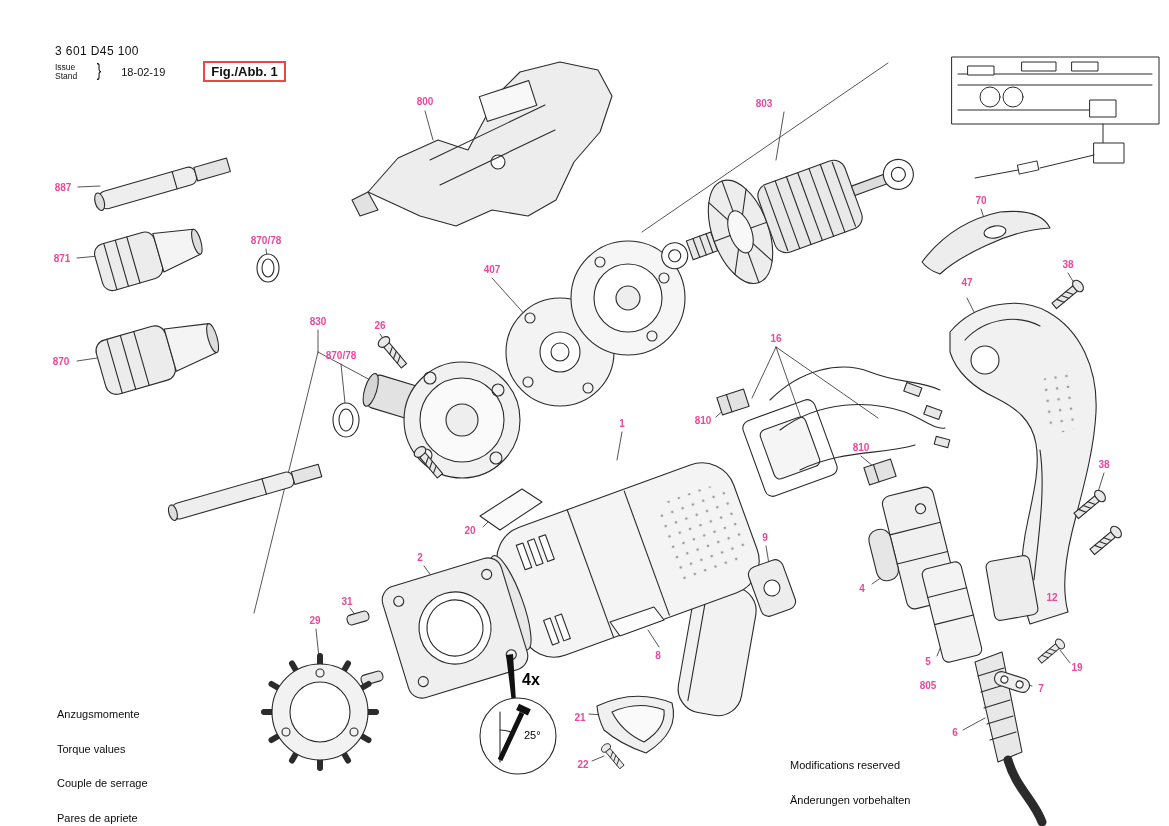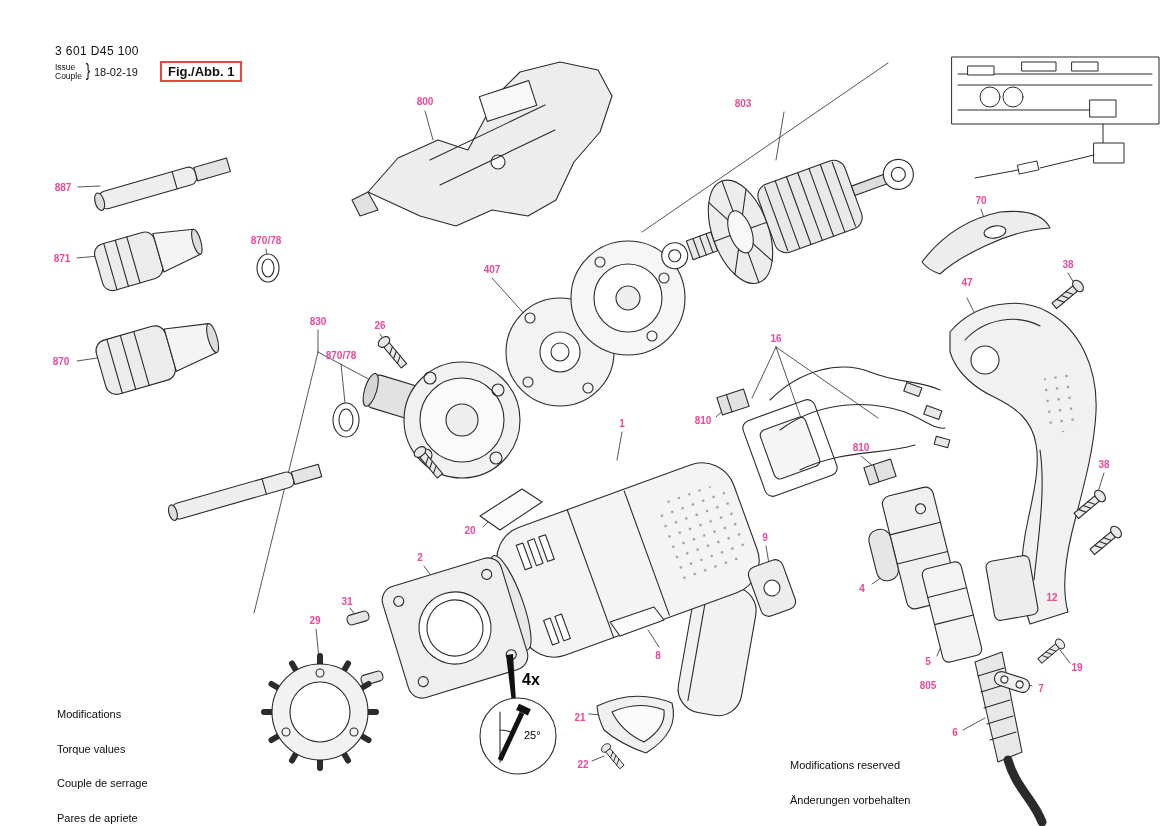--- a/index.html
+++ b/index.html
@@ -19,21 +19,21 @@
     position: absolute;
     transform: translate(-50%, -50%);
     font-size: 10px;
     font-weight: 700;
     white-space: nowrap;
     color: #ec4899;
   }
 
   .header { position: absolute; left: 55px; top: 44px; }
   .pn { font-size: 12px; letter-spacing: 0.4px; }
-  .issue-row { display: flex; align-items: center; gap: 3px; margin-top: 3px; }
+  .issue-row { display: flex; align-items: center; gap: 19px; margin-top: 3px; }
   .issue-stand { font-size: 8.5px; line-height: 9px; }
   .brace { font-size: 18px; font-weight: 400; transform: scaleX(0.75); margin-top: -2px; }
   .date { font-size: 11px; margin-right: 19px; }
   .figbox { border: 2px solid #ef4444; font-weight: 700; font-size: 13px; padding: 1px 6px; background: #fff; }
 
   .note { position: absolute; font-size: 11px; line-height: 11.5px; white-space: pre; color: #0d0d0d; }
   .ann-mult { position: absolute; font-size: 16px; font-weight: 700; color: #000; }
   .ann-angle { position: absolute; font-size: 11px; color: #000; }
 </style>
 </head>
@@ -380,38 +380,38 @@
       <use href="#screw" transform="translate(1060,644) rotate(140) scale(0.85)"></use>
 
     </g>
   </svg>
 
   <div class="header">
     <div class="pn">3 601 D45 100</div>
     <div class="issue-row">
       <div class="issue-stand">
         <div>Issue</div>
-        <div>Couple</div>
+        <div>Stand</div>
       </div>
       <div class="brace">}</div>
       <div class="date">18-02-19</div>
       <div class="figbox">Fig./Abb. 1</div>
     </div>
   </div>
 
   <div class="callout" style="left:63px;top:187px">887</div>
   <div class="callout" style="left:62px;top:258px">871</div>
   <div class="callout" style="left:61px;top:361px">870</div>
   <div class="callout" style="left:266px;top:240px">870/78</div>
   <div class="callout" style="left:318px;top:321px">830</div>
   <div class="callout" style="left:380px;top:325px">26</div>
   <div class="callout" style="left:341px;top:355px">870/78</div>
   <div class="callout" style="left:425px;top:101px">800</div>
   <div class="callout" style="left:492px;top:269px">407</div>
-  <div class="callout" style="left:743px;top:103px">803</div>
+  <div class="callout" style="left:764px;top:103px">803</div>
   <div class="callout" style="left:981px;top:200px">70</div>
   <div class="callout" style="left:1068px;top:264px">38</div>
   <div class="callout" style="left:967px;top:282px">47</div>
   <div class="callout" style="left:776px;top:338px">16</div>
   <div class="callout" style="left:703px;top:420px">810</div>
   <div class="callout" style="left:861px;top:447px">810</div>
   <div class="callout" style="left:622px;top:423px">1</div>
   <div class="callout" style="left:470px;top:530px">20</div>
   <div class="callout" style="left:420px;top:557px">2</div>
   <div class="callout" style="left:347px;top:601px">31</div>
@@ -426,21 +426,21 @@
   <div class="callout" style="left:928px;top:685px">805</div>
   <div class="callout" style="left:955px;top:732px">6</div>
   <div class="callout" style="left:658px;top:655px">8</div>
   <div class="callout" style="left:580px;top:717px">21</div>
   <div class="callout" style="left:583px;top:764px">22</div>
 
   <div class="ann-mult" style="left:522px;top:671px">4x</div>
   <div class="ann-angle" style="left:524px;top:729px">25°</div>
 
   <div class="note" style="left:57px;top:686px">
-    <div>Modifications</div>
+    <div>Anzugsmomente</div>
     <div>Torque values</div>
     <div>Couple de serrage</div>
     <div>Pares de apriete</div>
     
     
     
     
   </div>
 
   <div class="note" style="left:790px;top:737px">

